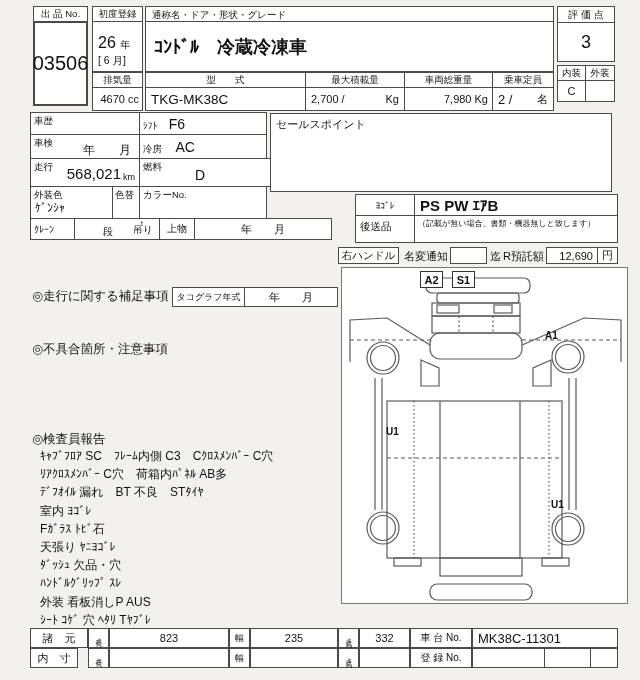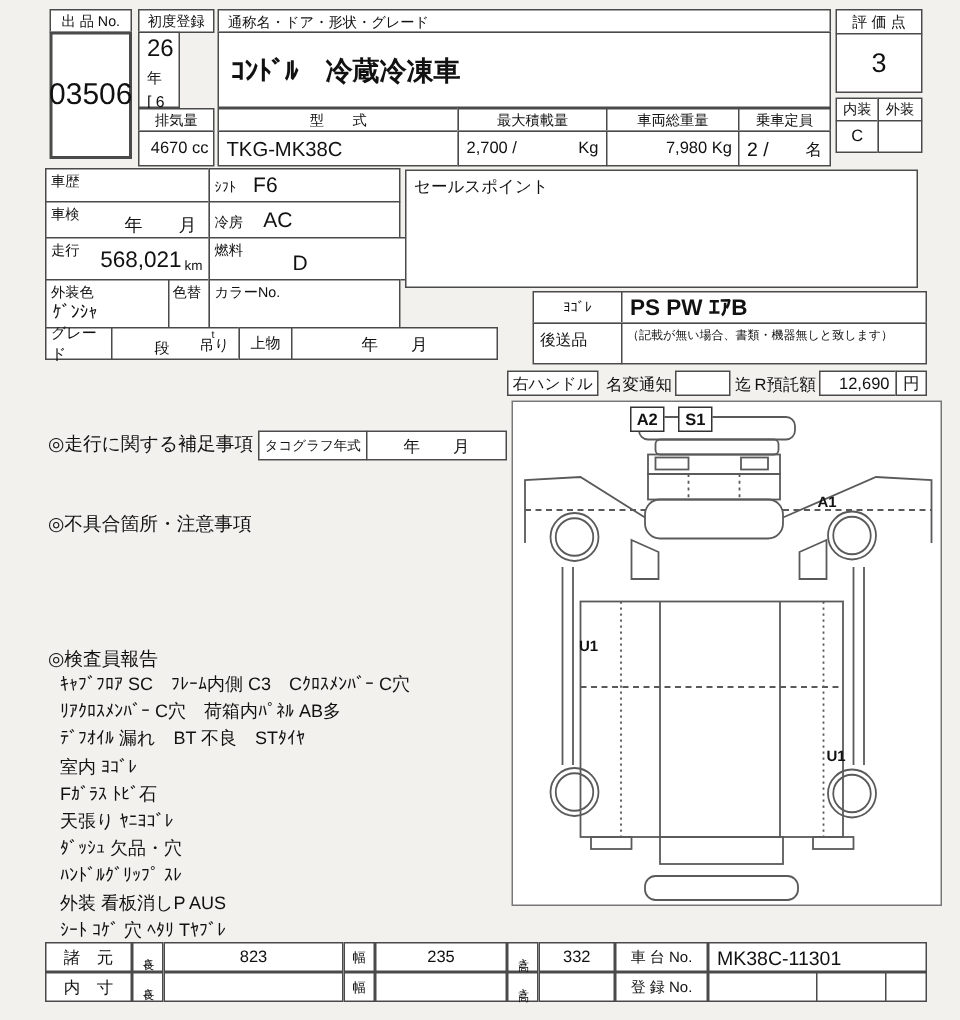--- a/index.html
+++ b/index.html
@@ -18,21 +18,21 @@
   .dbox{position:absolute;box-sizing:border-box;border:1.5px solid #333;background:#fff;
         font-size:11px;font-weight:bold;display:flex;align-items:center;justify-content:center;}
 </style>
 </head>
 <body>
 
 <div class="bx c lbl" style="left:33px;top:6px;width:55px;height:16px;">出 品 No.</div>
 <div class="bx c" style="left:33px;top:21px;width:55px;height:85px;border-width:2px;font-size:20px;">03506</div>
 
 <div class="bx c lbl" style="left:92px;top:6px;width:51px;height:16px;">初度登録</div>
-<div class="bx" style="left:92px;top:21px;width:28px;height:51px;padding:2px 0 0 5px;">
+<div class="bx" style="left:92px;top:21px;width:51px;height:51px;padding:12px 0 0 5px;">
   <span style="font-size:16px;">26</span>
   <span style="font-size:10px;">年</span>
   <div style="font-size:10.5px;margin-top:2px;">[ 6 月]</div>
 </div>
 
 <div class="bx lbl" style="left:145px;top:6px;width:409px;height:16px;padding:2px 0 0 6px;">通称名・ドア・形状・グレード</div>
 <div class="bx" style="left:145px;top:21px;width:409px;height:51px;display:flex;align-items:center;padding-left:8px;font-size:18px;font-weight:bold;">ｺﾝﾄﾞﾙ　冷蔵冷凍車</div>
 
 <div class="bx c" style="left:557px;top:6px;width:58px;height:17px;font-size:10px;">評 価 点</div>
 <div class="bx c" style="left:557px;top:22px;width:58px;height:40px;font-size:18px;">3</div>
@@ -83,21 +83,21 @@
   <span style="position:absolute;left:55px;bottom:3px;font-size:14px;">D</span>
 </div>
 
 <div class="bx" style="left:30px;top:186px;width:83px;height:33px;">
   <span class="lbl" style="position:absolute;left:3px;top:2px;">外装色</span>
   <span style="position:absolute;left:4px;bottom:3px;font-size:12px;">ｹﾞﾝｼｬ</span>
 </div>
 <div class="bx lbl" style="left:112px;top:186px;width:28px;height:33px;padding:2px 0 0 2px;">色替</div>
 <div class="bx lbl" style="left:139px;top:186px;width:128px;height:33px;padding:2px 0 0 3px;">カラーNo.</div>
 
-<div class="bx" style="left:30px;top:218px;width:45px;height:22px;display:flex;align-items:center;padding-left:3px;font-size:10px;">グレード</div>
+<div class="bx" style="left:30px;top:218px;width:45px;height:22px;display:flex;align-items:center;padding-left:3px;font-size:10px;">ｸﾚｰﾝ</div>
 <div class="bx" style="left:74px;top:218px;width:86px;height:22px;">
   <span style="position:absolute;left:28px;top:6px;font-size:10px;">段</span>
   <span style="position:absolute;right:16px;top:1px;font-size:7px;">t</span>
   <span style="position:absolute;right:6px;bottom:2px;font-size:10px;">吊り</span>
 </div>
 <div class="bx c" style="left:159px;top:218px;width:36px;height:22px;font-size:10px;">上物</div>
 <div class="bx c" style="left:194px;top:218px;width:138px;height:22px;font-size:11px;">年　　月</div>
 
 <div class="bx" style="left:270px;top:113px;width:342px;height:79px;padding:3px 0 0 5px;font-size:11px;">セールスポイント</div>
 <div class="bx c lbl" style="left:355px;top:194px;width:60px;height:22px;">ﾖｺﾞﾚ</div>
@@ -187,21 +187,21 @@
 <div class="bx c" style="left:30px;top:628px;width:58px;height:20px;font-size:11px;">諸　元</div>
 <div class="bx c vert" style="left:88px;top:628px;width:21px;height:20px;">長さ</div>
 <div class="bx c val" style="left:109px;top:628px;width:120px;height:20px;">823</div>
 <div class="bx c" style="left:229px;top:628px;width:21px;height:20px;font-size:9px;">幅</div>
 <div class="bx c val" style="left:250px;top:628px;width:88px;height:20px;">235</div>
 <div class="bx c vert" style="left:338px;top:628px;width:21px;height:20px;">高さ</div>
 <div class="bx c val" style="left:359px;top:628px;width:51px;height:20px;">332</div>
 <div class="bx c" style="left:410px;top:628px;width:62px;height:20px;font-size:10px;">車 台 No.</div>
 <div class="bx" style="left:472px;top:628px;width:146px;height:20px;display:flex;align-items:center;padding-left:5px;font-size:13px;">MK38C-11301</div>
 
-<div class="bx c" style="left:30px;top:648px;width:58px;height:20px;font-size:11px;">内　寸</div>
+<div class="bx c" style="left:30px;top:648px;width:48px;height:20px;font-size:11px;">内　寸</div>
 <div class="bx c vert" style="left:88px;top:648px;width:21px;height:20px;">長さ</div>
 <div class="bx" style="left:109px;top:648px;width:120px;height:20px;"></div>
 <div class="bx c" style="left:229px;top:648px;width:21px;height:20px;font-size:9px;">幅</div>
 <div class="bx" style="left:250px;top:648px;width:88px;height:20px;"></div>
 <div class="bx c vert" style="left:338px;top:648px;width:21px;height:20px;">高さ</div>
 <div class="bx" style="left:359px;top:648px;width:51px;height:20px;"></div>
 <div class="bx c" style="left:410px;top:648px;width:62px;height:20px;font-size:10px;">登 録 No.</div>
 <div class="bx" style="left:472px;top:648px;width:73px;height:20px;"></div>
 <div class="bx" style="left:544px;top:648px;width:47px;height:20px;"></div>
 <div class="bx" style="left:590px;top:648px;width:28px;height:20px;"></div>

